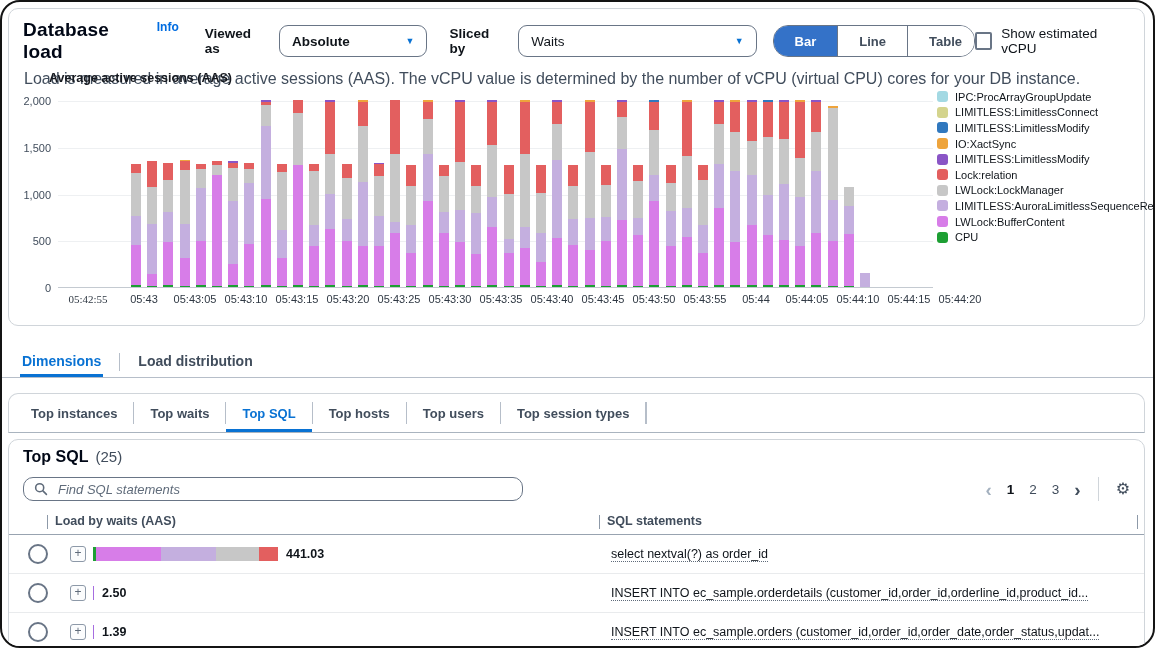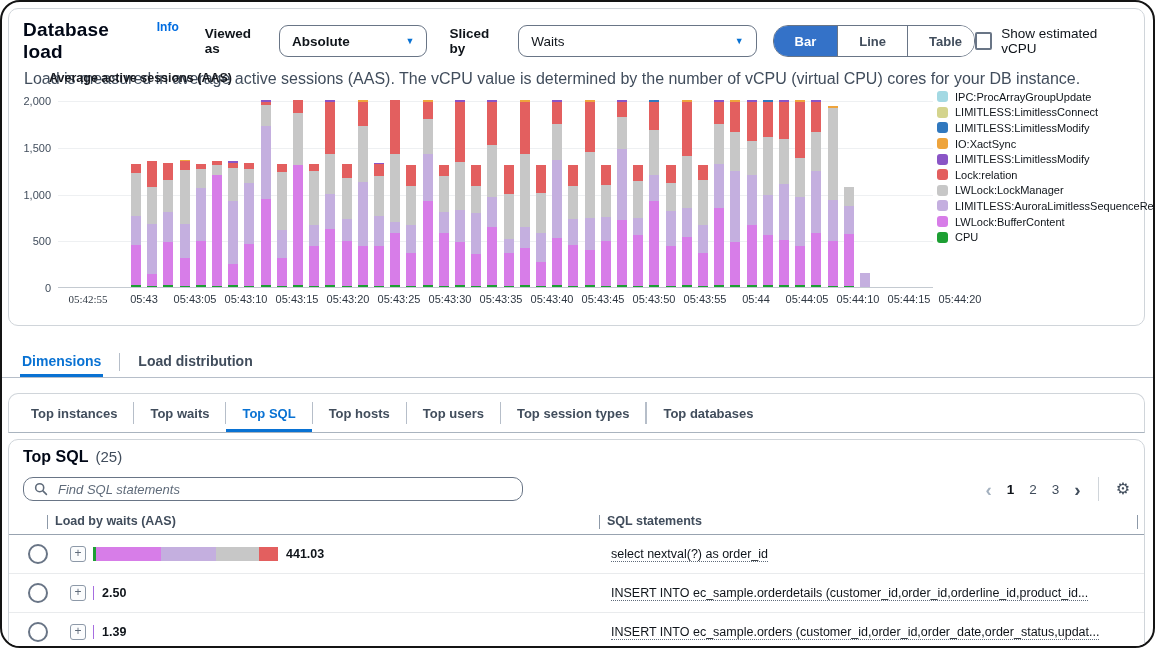--- a/index.html
+++ b/index.html
@@ -565,21 +565,20 @@
         <span class="sdiv"></span>
         <span class="stab active">Top SQL</span>
         <span class="sdiv"></span>
         <span class="stab">Top hosts</span>
         <span class="sdiv"></span>
         <span class="stab">Top users</span>
         <span class="sdiv"></span>
         <span class="stab">Top session types</span>
         <span class="sdiv"></span>
         <span class="sdiv"></span>
-        <span class="stab">Top databases</span>
       </div>
   </div>
 
   <div class="card table-card">
     <div class="tc-head">
       <span class="tc-title">Top SQL</span>
       <span class="tc-count">(25)</span>
     </div>
     <div class="searchrow">
       <div class="search">

